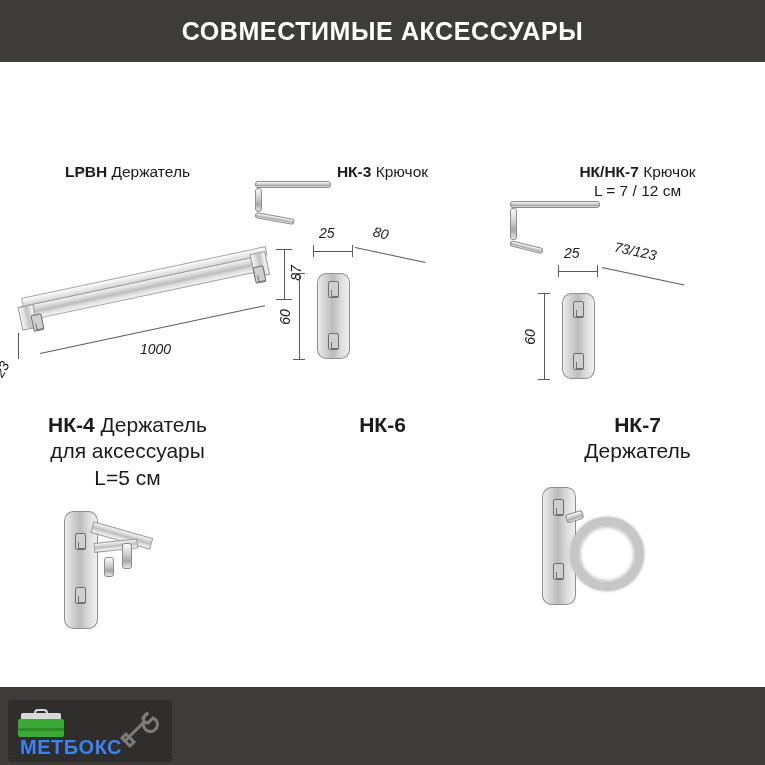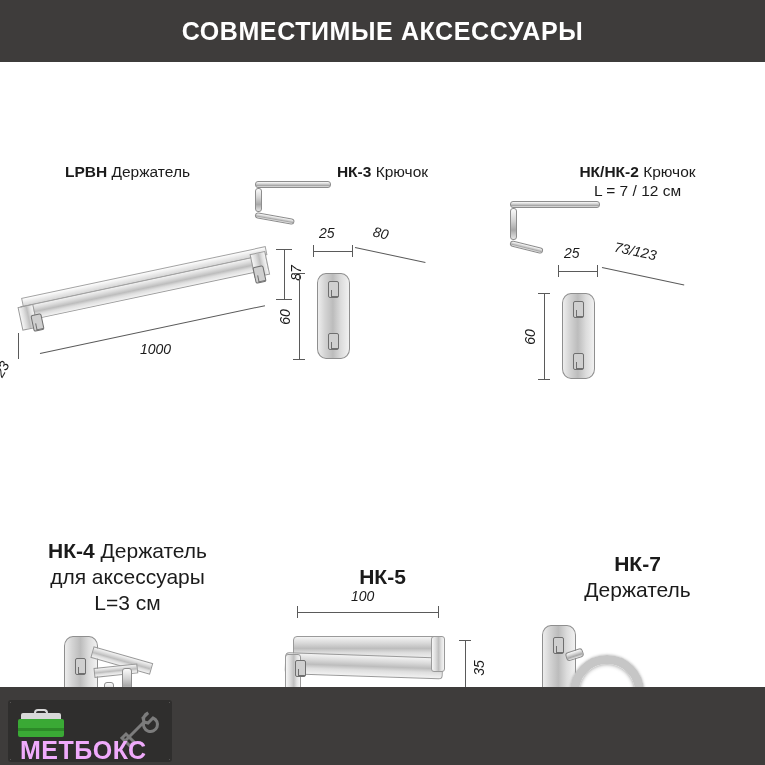--- a/index.html
+++ b/index.html
@@ -42,21 +42,21 @@
     background: #ffffff;
     margin-top: 48px;
   }
   .row {
     position: absolute;
     left: 0;
     width: 765px;
     display: flex;
   }
   .row-1 { top: 45px; height: 270px; }
-  .row-2 { top: 295px; height: 330px; align-items: center; }
+  .row-2 { top: 295px; height: 330px; }
 
   .cell {
     position: relative;
     flex: 1 1 0;
     display: flex;
     flex-direction: column;
     align-items: center;
   }
   .caption {
     text-align: center;
@@ -196,22 +196,22 @@
   }
   .tb-stripe {
     position: absolute;
     left: 0; top: 19px;
     width: 46px; height: 3px;
     background: #2c8a28;
   }
   .logo-text {
     position: absolute;
     left: 10px; top: 34px;
-    color: #f0abfc;
-    font-size: 25px;
+    color: #3b82f6;
+    font-size: 20px;
     font-weight: bold;
     letter-spacing: 0.5px;
     font-family: "Liberation Sans", sans-serif;
   }
   .wrench {
     position: absolute;
     right: 8px; top: 6px;
     width: 44px; height: 44px;
     opacity: .85;
   }
@@ -279,21 +279,21 @@
         <div class="tick" style="left:97px;top:64px;width:1px;height:12px;"></div>
         <div class="dim-label" style="left:64px;top:44px;">25</div>
 
         <div class="dim dim-h" style="left:100px;top:66px;width:72px;transform:rotate(12deg);transform-origin:left center;"></div>
         <div class="dim-label" style="left:118px;top:44px;transform:rotate(12deg);">80</div>
       </div>
     </div>
 
     <div class="cell">
       <div class="caption cap-small">
-        <span class="code">НК/НК-2</span>
+        <span class="code">НК/НК-7</span>
         <span>Крючок</span><br>
         <span>L = 7 / 12 см</span>
       </div>
       <div class="figure">
         <div class="plate" style="left:52px;top:92px;width:33px;height:86px;"></div>
         <div class="slot" style="left:63px;top:100px;"></div>
         <div class="slot" style="left:63px;top:152px;"></div>
         <div class="wire" style="left:82px;top:138px;width:90px;height:7px;"></div>
         <div class="wire" style="left:165px;top:112px;width:7px;height:32px;"></div>
         <div class="wire" style="left:82px;top:116px;width:34px;height:6px;transform:rotate(14deg);transform-origin:left center;"></div>
@@ -314,55 +314,37 @@
     </div>
   </div>
 
   <div class="row row-2">
 
     <div class="cell">
       <div class="caption cap-big">
         <span class="code">НК-4</span>
         <span>Держатель</span><br>
         <span>для аксессуары</span><br>
-        <span>L=3 см</span>
+        <span>L=5 см</span>
       </div>
       <div class="figure">
         <div class="plate" style="left:64px;top:20px;width:34px;height:118px;"></div>
         <div class="slot" style="left:75px;top:42px;"></div>
         <div class="slot" style="left:75px;top:96px;"></div>
 
         <div class="metal" style="position:absolute;left:92px;top:30px;width:62px;height:12px;transform:rotate(16deg);transform-origin:left center;"></div>
         <div class="metal" style="position:absolute;left:94px;top:52px;width:44px;height:10px;transform:rotate(-6deg);transform-origin:left center;"></div>
         <div class="wire" style="position:absolute;left:122px;top:52px;width:10px;height:26px;"></div>
         <div class="wire" style="position:absolute;left:104px;top:66px;width:10px;height:20px;"></div>
       </div>
     </div>
 
     <div class="cell">
       <div class="caption cap-big">
-        <span class="code">НК-5</span><br>
-      </div>
-      <div class="figure">
-
-        <div class="metal" style="position:absolute;left:38px;top:46px;width:150px;height:24px;border-radius:4px;"></div>
-        <div class="metal" style="position:absolute;left:30px;top:62px;width:158px;height:22px;border-radius:4px;transform:rotate(2deg);transform-origin:left center;"></div>
-        <div class="metal-v" style="position:absolute;left:30px;top:64px;width:16px;height:36px;border-radius:3px;"></div>
-        <div class="metal-v" style="position:absolute;left:176px;top:46px;width:14px;height:36px;border-radius:3px;"></div>
-        <div class="slot" style="left:40px;top:70px;"></div>
-
-        <div class="dim dim-h" style="left:42px;top:22px;width:142px;"></div>
-        <div class="tick" style="left:42px;top:16px;width:1px;height:12px;"></div>
-        <div class="tick" style="left:183px;top:16px;width:1px;height:12px;"></div>
-        <div class="dim-label" style="left:96px;top:-2px;">100</div>
-
-        <div class="dim dim-v" style="left:210px;top:50px;height:54px;"></div>
-        <div class="tick" style="left:204px;top:50px;width:12px;height:1px;"></div>
-        <div class="tick" style="left:204px;top:104px;width:12px;height:1px;"></div>
-        <div class="dim-label rot90" style="left:216px;top:70px;">35</div>
+        <span class="code">НК-6</span><br>
       </div>
     </div>
 
     <div class="cell">
       <div class="caption cap-big">
         <span class="code">НК-7</span><br>
         <span>Держатель</span>
       </div>
       <div class="figure">
         <div class="plate" style="left:32px;top:22px;width:34px;height:118px;"></div>

